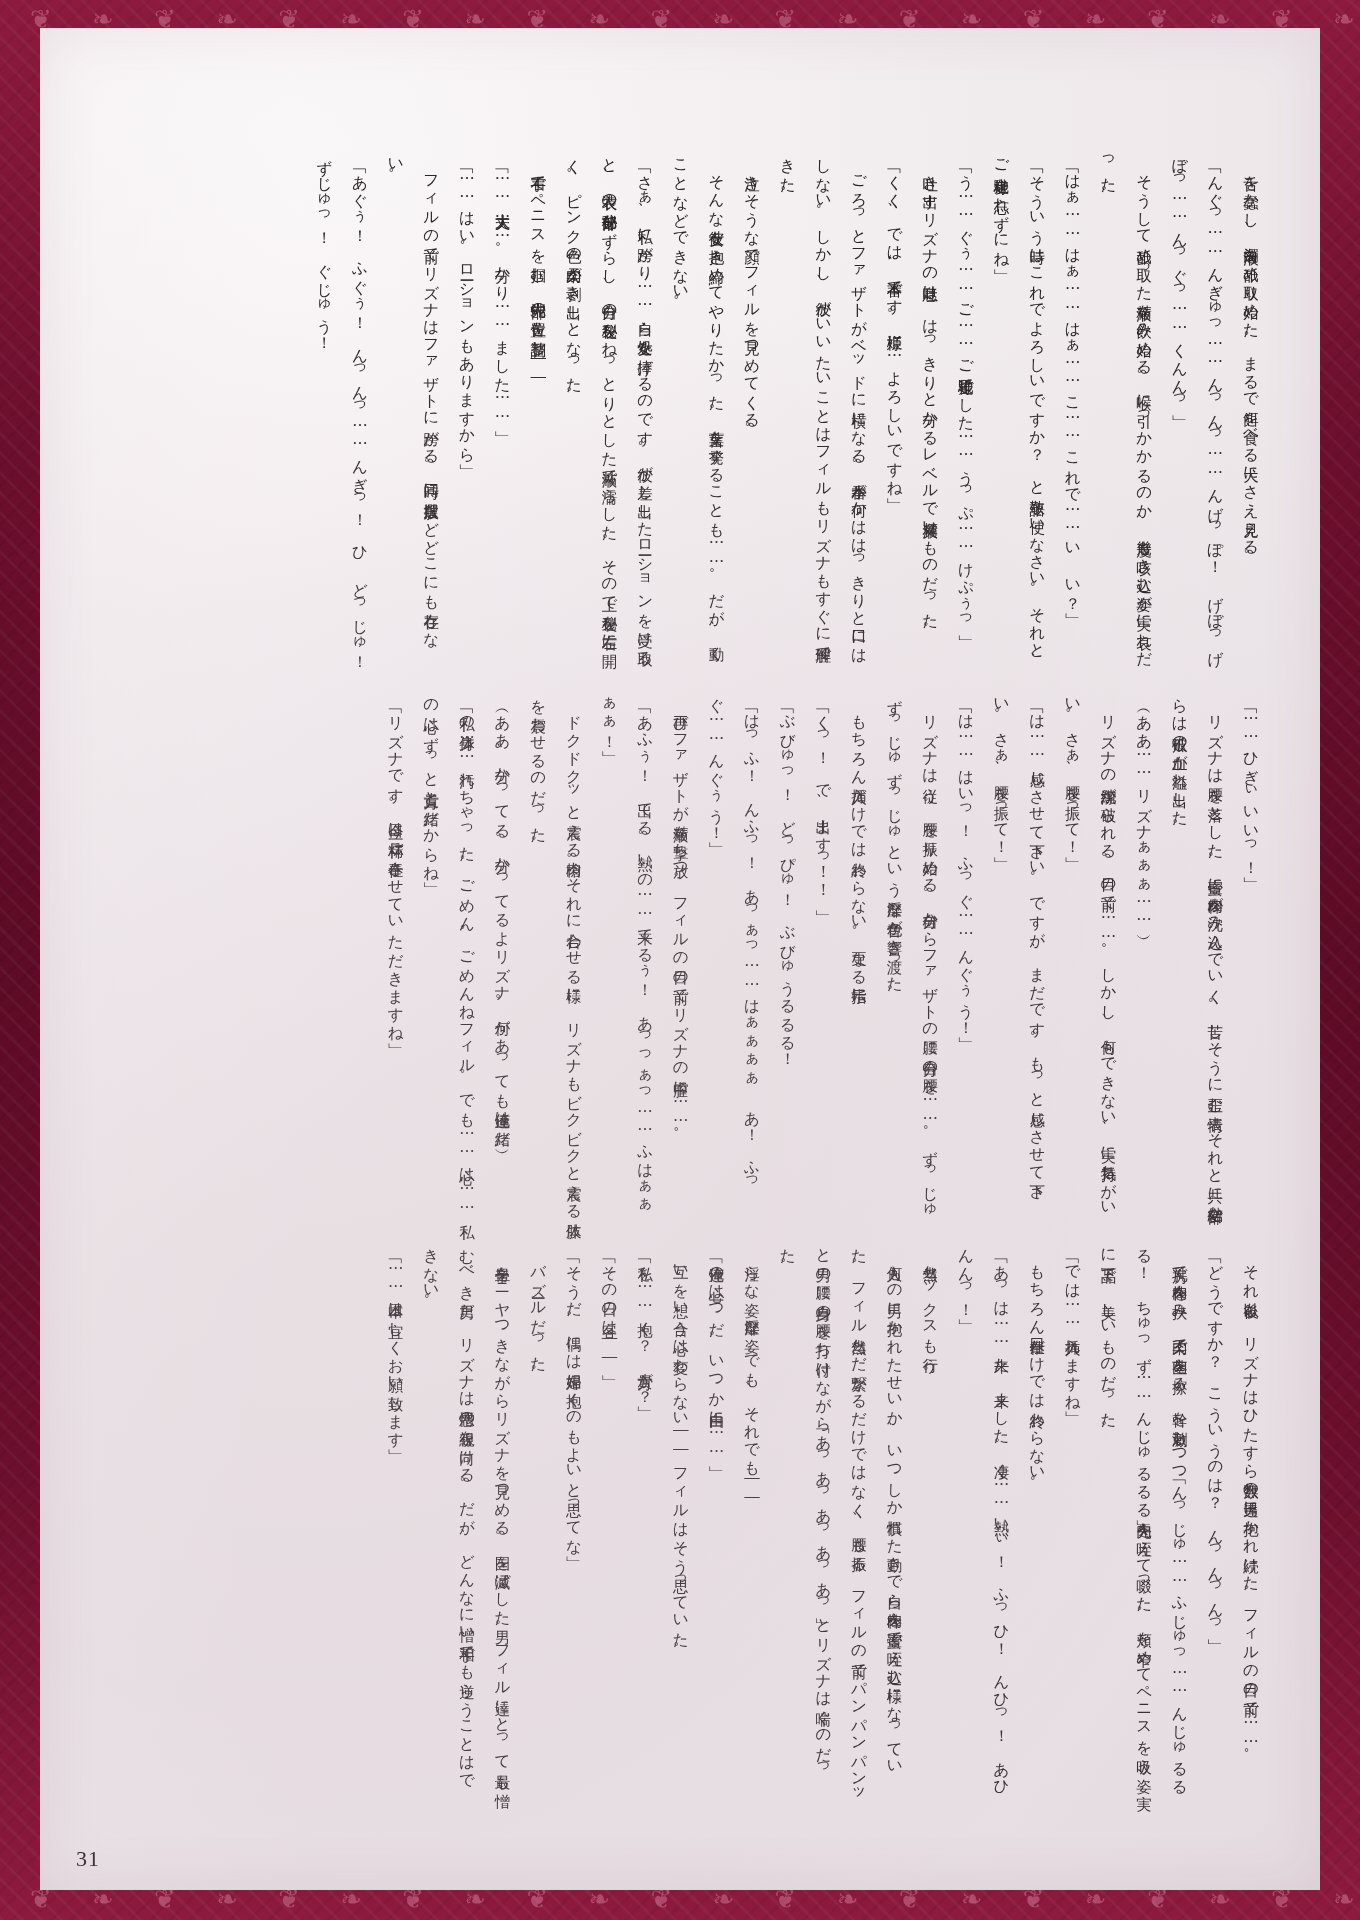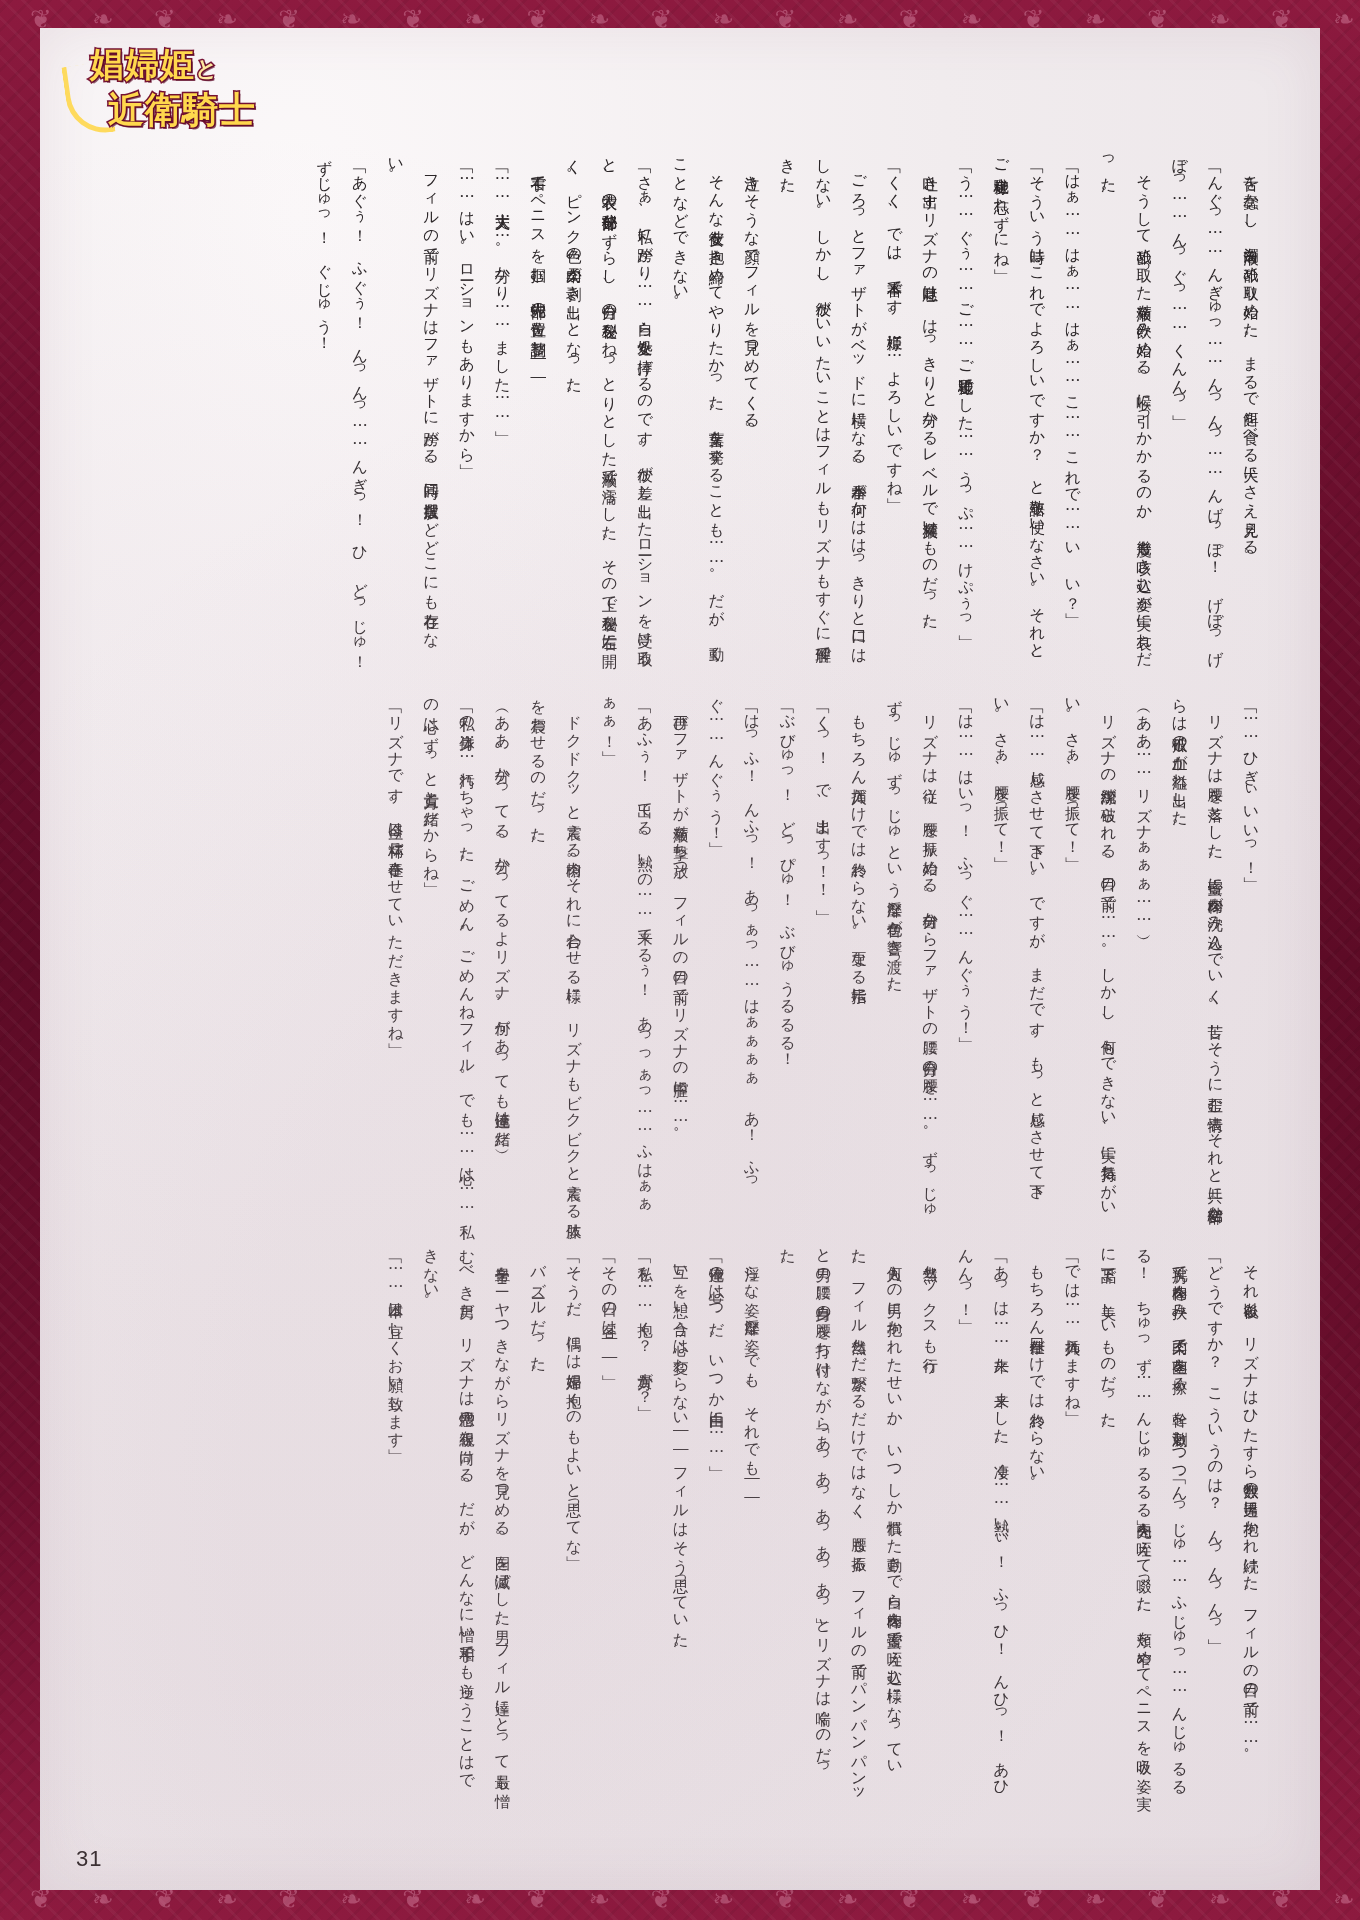--- a/index.html
+++ b/index.html
@@ -156,21 +156,21 @@
   }
   #band1 { top: 120px;  height: 520px; }
   #band2 { top: 660px;  height: 530px; }
   #band3 { top: 1210px; height: 560px; }
 
   
   .page-number {
     position: absolute;
     bottom: 18px;
     left: 36px;
-    font-family: Liberation Sans, sans-serif;
+    font-family: Liberation Serif, serif;
     font-size: 22px;
     color: #3b3033;
     letter-spacing: 1px;
     z-index: 7;
   }
 </style>
 </head>
 <body>
 
 <div class="page">
@@ -178,25 +178,20 @@
   <div class="border-ornament top">❦ ❧ ❦ ❧ ❦ ❧ ❦ ❧ ❦ ❧ ❦ ❧ ❦ ❧ ❦ ❧ ❦ ❧ ❦ ❧ ❦ ❧ ❦ ❧ ❦ ❧ ❦ ❧ ❦ ❧ ❦ ❧ ❦ ❧ ❦ ❧ ❦ ❧ ❦ ❧ ❦ ❧ ❦ ❧ ❦ ❧ ❦</div>
   <div class="border-ornament bottom">❦ ❧ ❦ ❧ ❦ ❧ ❦ ❧ ❦ ❧ ❦ ❧ ❦ ❧ ❦ ❧ ❦ ❧ ❦ ❧ ❦ ❧ ❦ ❧ ❦ ❧ ❦ ❧ ❦ ❧ ❦ ❧ ❦ ❧ ❦ ❧ ❦ ❧ ❦ ❧ ❦ ❧ ❦ ❧ ❦ ❧ ❦</div>
 
   <div class="corner tl">❧</div>
   <div class="corner tr">❧</div>
   <div class="corner bl">❧</div>
   <div class="corner br">❧</div>
 
   <div class="paper">
 
-    <div class="title-logo">
-      <div class="logo-swoosh"></div>
-      <div class="logo-line l1"><span>娼婦姫</span><span class="small">と</span></div>
-      <div class="logo-line l2">近衛騎士</div>
-    </div>
 
     <div class="band" id="band1">
         <p>舌を蠢かし、白濁液を舐め取り始めた。まるで餌を食べる犬にさえ見える。</p>
         <p>「んぐっ……んぎゅっ……んっんっ……んげっぽ！ げぼっげぼっ……んっぐっ……くんんっ」</p>
         <p>そうして舐め取った精液を飲み始める。喉に引っかかるのか、幾度も咳き込む姿が実に哀れだった。</p>
         <p>「はぁ……はぁ……はぁ……こ……これで……い い？」</p>
         <p>「そういう時はこれでよろしいですか？　と敬語を使いなさい。それと、ご馳走様を忘れずにね」</p>
         <p>「う……ぐぅ……ご……ご馳走様でした……うっぷ……けぷぅっ」</p>
         <p>吐き出すリズナの吐息は、はっきりと分かるレベルで精液臭いものだった。</p>
         <p>「くく、では、本番です。姫様……よろしいですね」</p>

